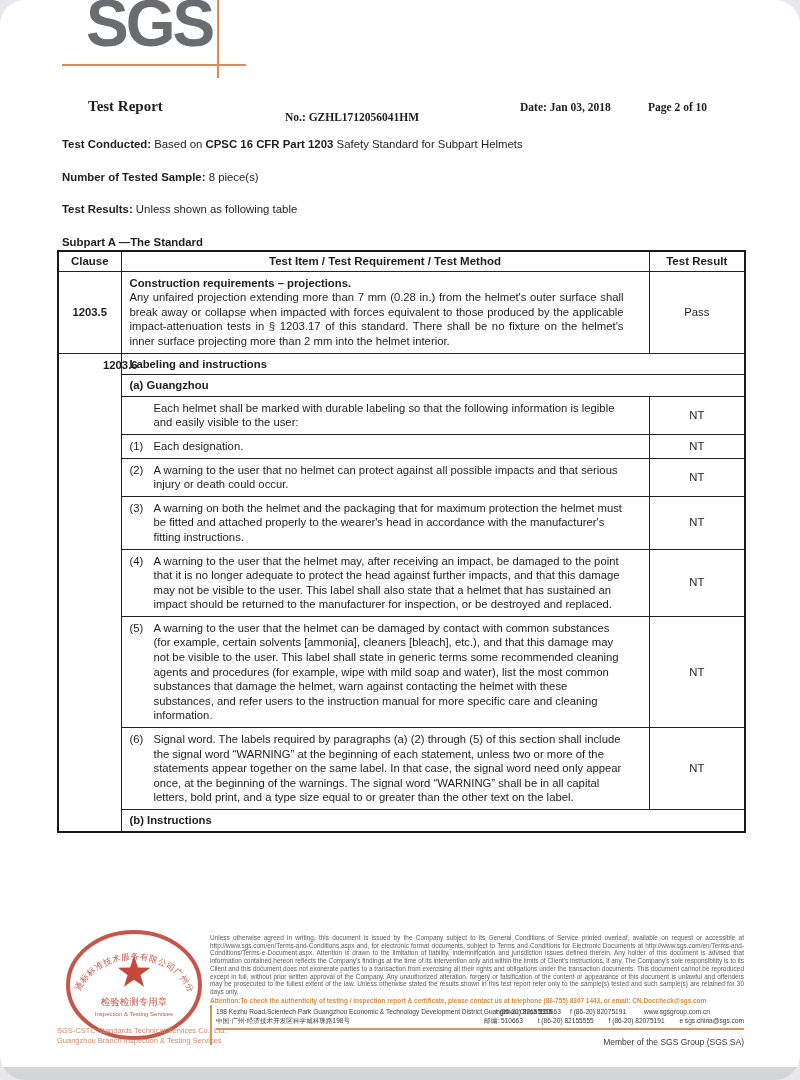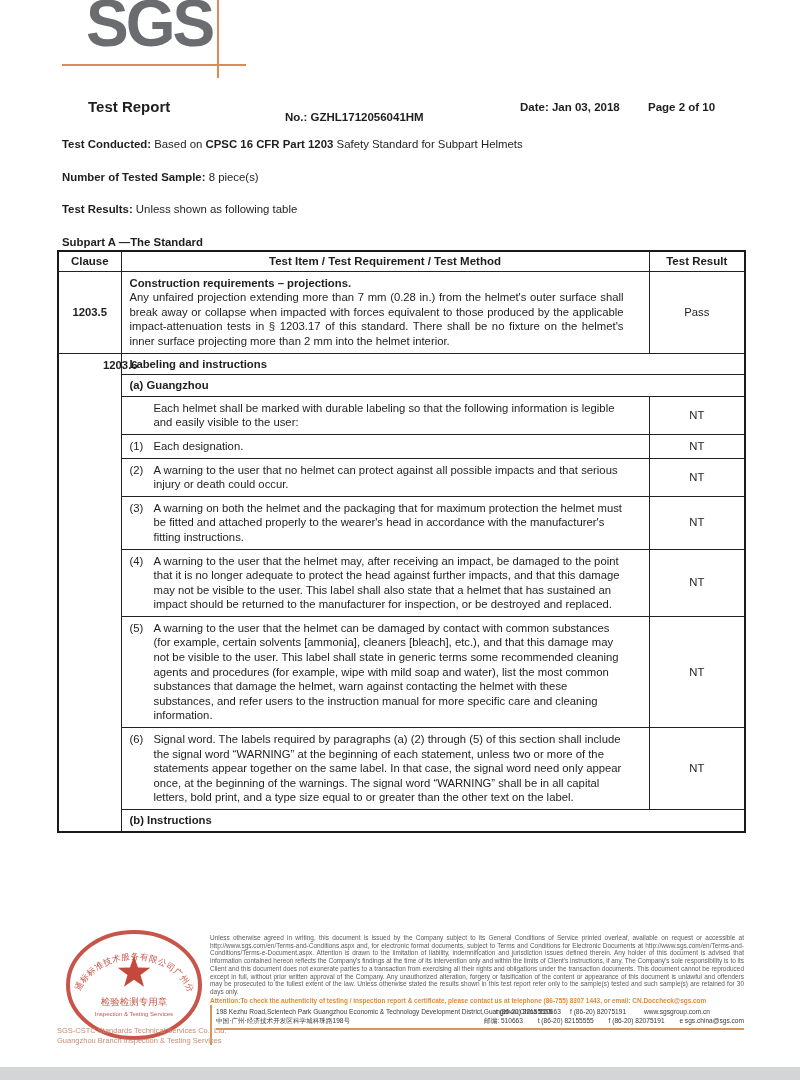--- a/index.html
+++ b/index.html
@@ -6,34 +6,35 @@
   html, body { background: #e8e8ea; }
   body { font-family: "Liberation Sans", sans-serif; }
   .page {
     position: relative;
     width: 800px;
     height: 1080px;
     background: #ffffff;
     overflow: hidden;
     color: #1e1e1e;
     filter: blur(0.25px);
+    border-radius: 25px;
   }
 
   
   .logo-wrap { position: absolute; left: 62px; top: 0; width: 200px; height: 84px; }
   .logo-text {
     position: absolute; left: 24px; top: -14px;
     font-size: 64px; font-weight: bold; letter-spacing: -3px;
     color: #6b6c6f; transform: scaleY(1.04);
   }
   .logo-hline { position: absolute; left: 0; top: 64px; width: 184px; height: 2px; background: #dd8a57; }
   .logo-vline { position: absolute; left: 155px; top: 0; width: 2px; height: 78px; background: #dd8a57; }
 
   
-  .title-line { position: absolute; top: 98px; left: 0; width: 784px; height: 20px; }
+  .title-line { position: absolute; top: 98px; left: 0; width: 784px; height: 20px; font-family: Liberation Serif, serif; }
   .title-line .rpt { position: absolute; left: 88px; font-size: 15px; font-weight: bold; }
   .title-line .no { position: absolute; left: 285px; font-size: 11.5px; font-weight: bold; top: 13px; }
   .title-line .date { position: absolute; left: 520px; font-size: 11.5px; font-weight: bold; top: 3px; }
   .title-line .pg { position: absolute; left: 648px; font-size: 11.5px; font-weight: bold; top: 3px; }
 
   
   .intro { position: absolute; left: 62px; top: 137px; width: 690px; font-size: 11.4px; line-height: 14px; }
   .intro p { margin: 0 0 18.5px 0; }
   .intro .b { font-weight: bold; }
   .intro .subpart { font-weight: bold; margin-bottom: 0; }
@@ -235,17 +236,18 @@
         <div class="addr-line">
           <span class="a1">中国·广州·经济技术开发区科学城科珠路198号</span>
           <span class="a2">邮编: 510663</span>
           <span class="a3">t (86-20) 82155555</span>
           <span class="a4">f (86-20) 82075191</span>
           <span class="a5">e  sgs.china@sgs.com</span>
         </div>
         <div class="addr-rule"></div>
       </div>
 
+      <div class="member">Member of the SGS Group (SGS SA)</div>
     </div>
   </div>
 
   <div class="bottom-strip"></div>
 </div>
 
 </body></html>

